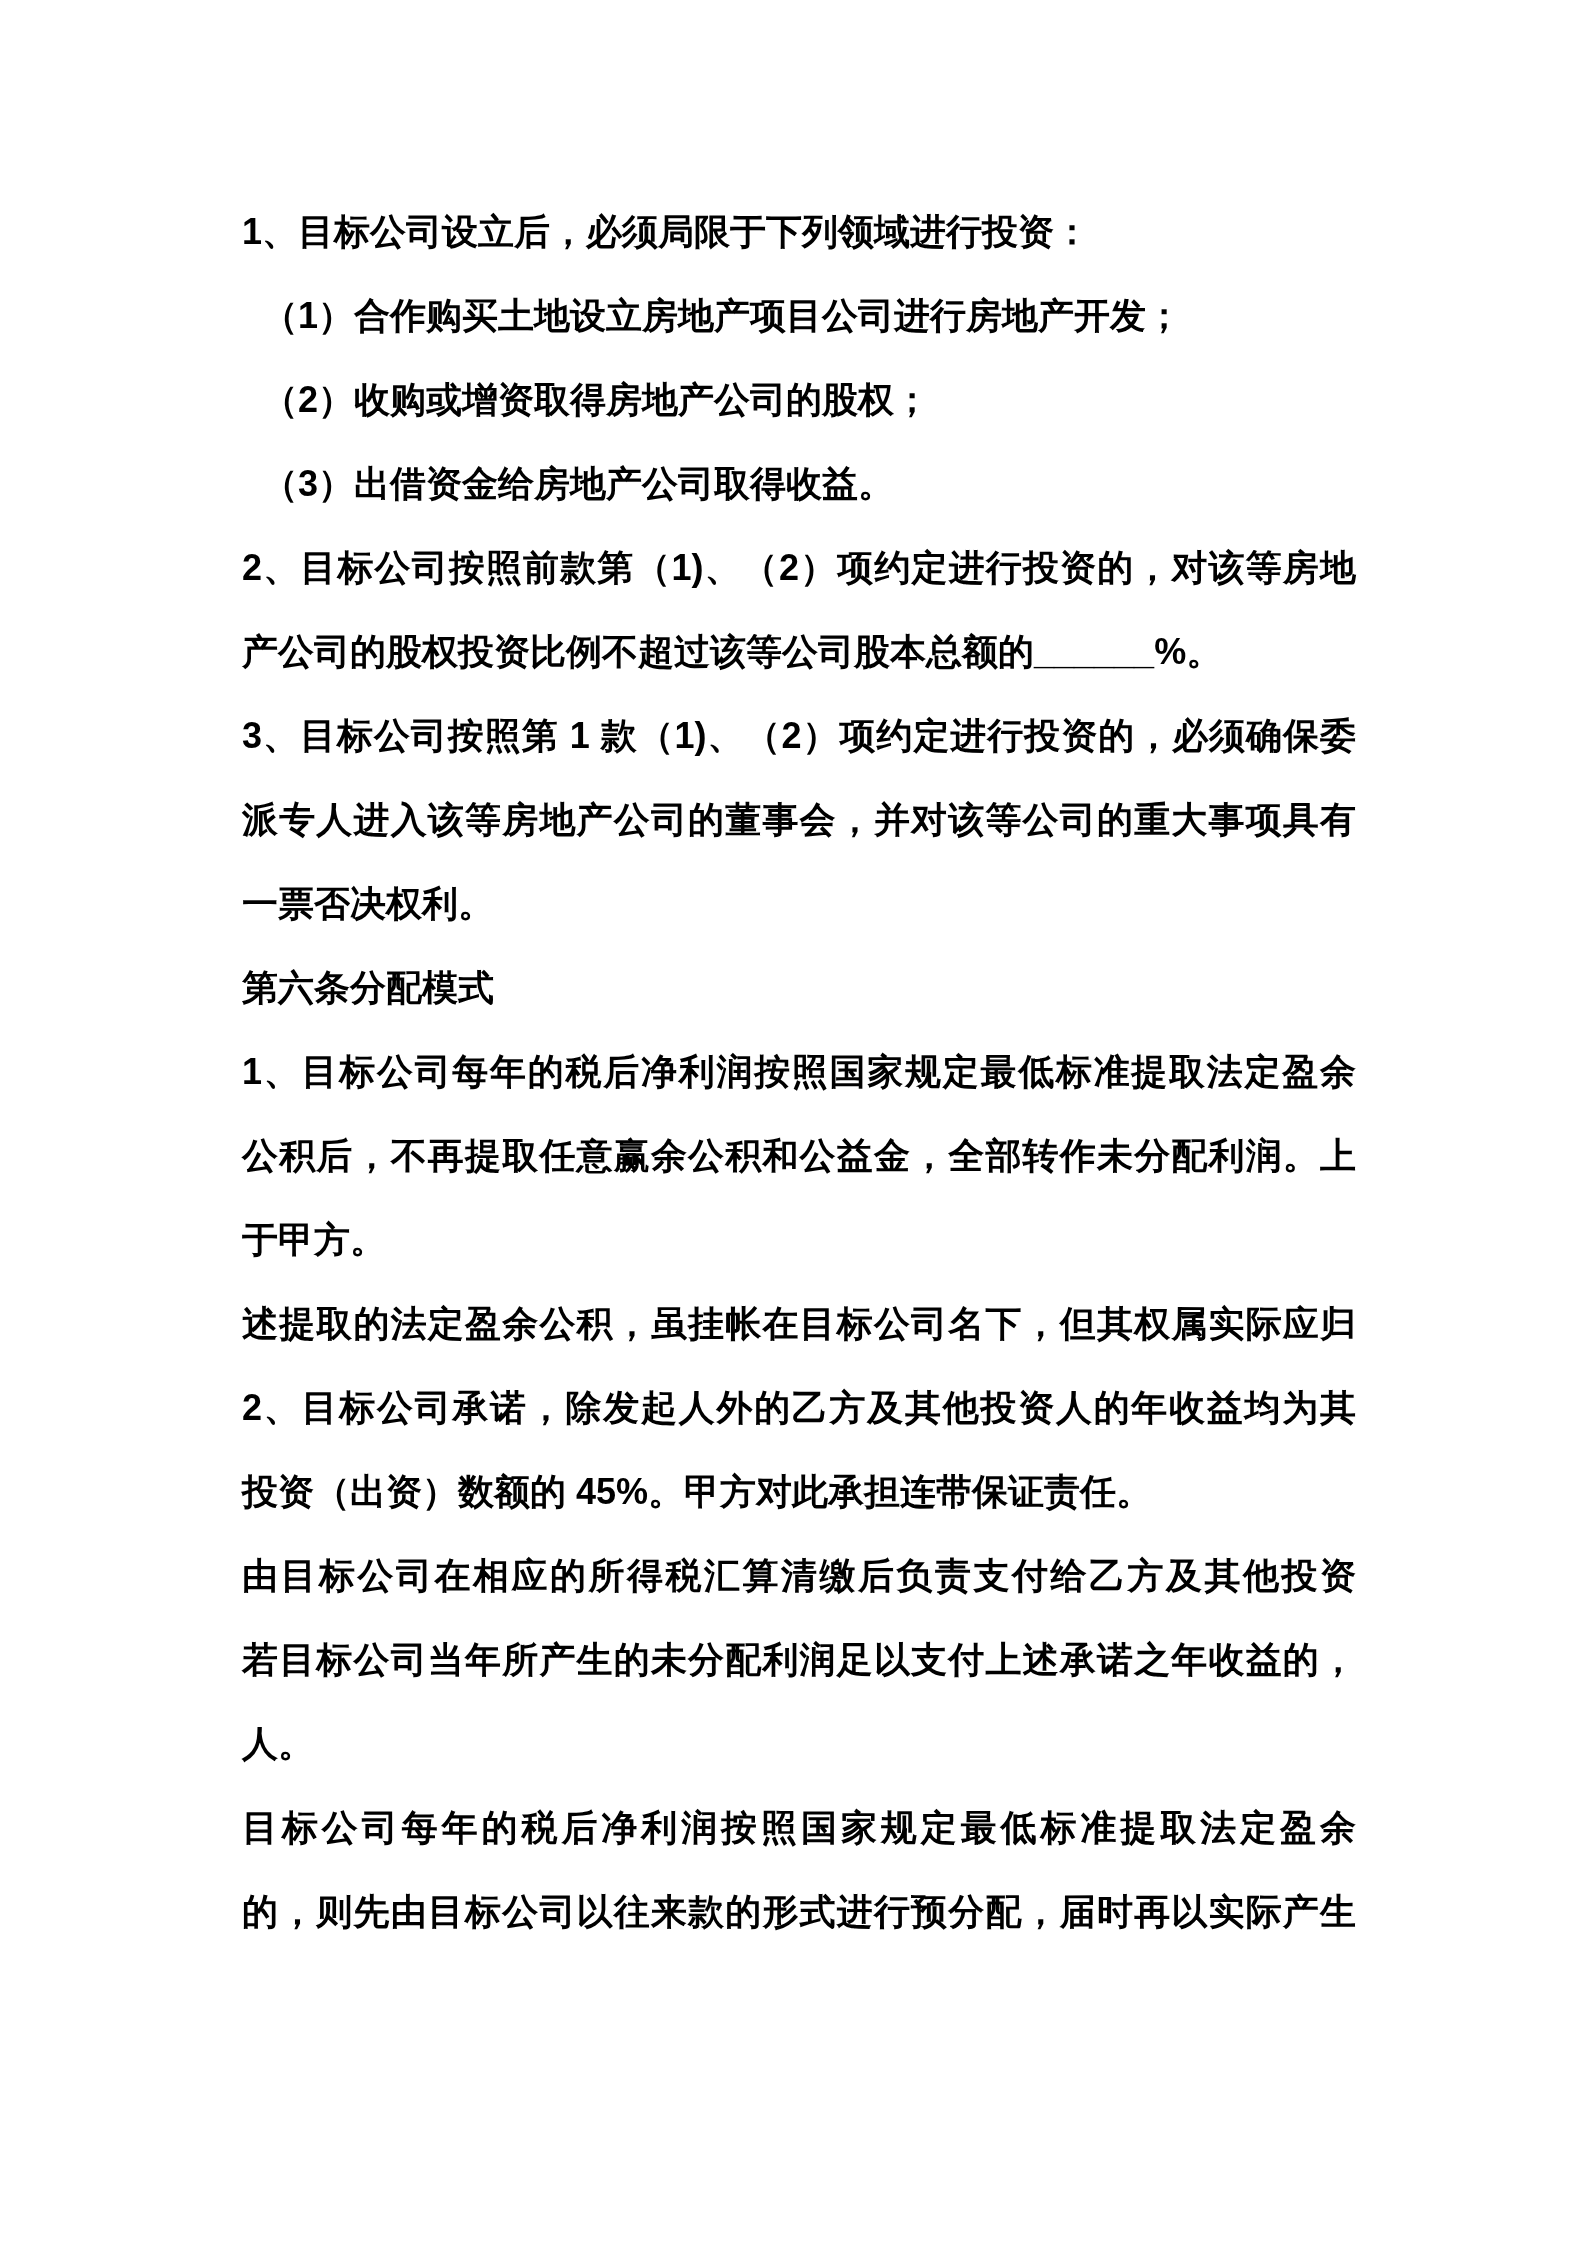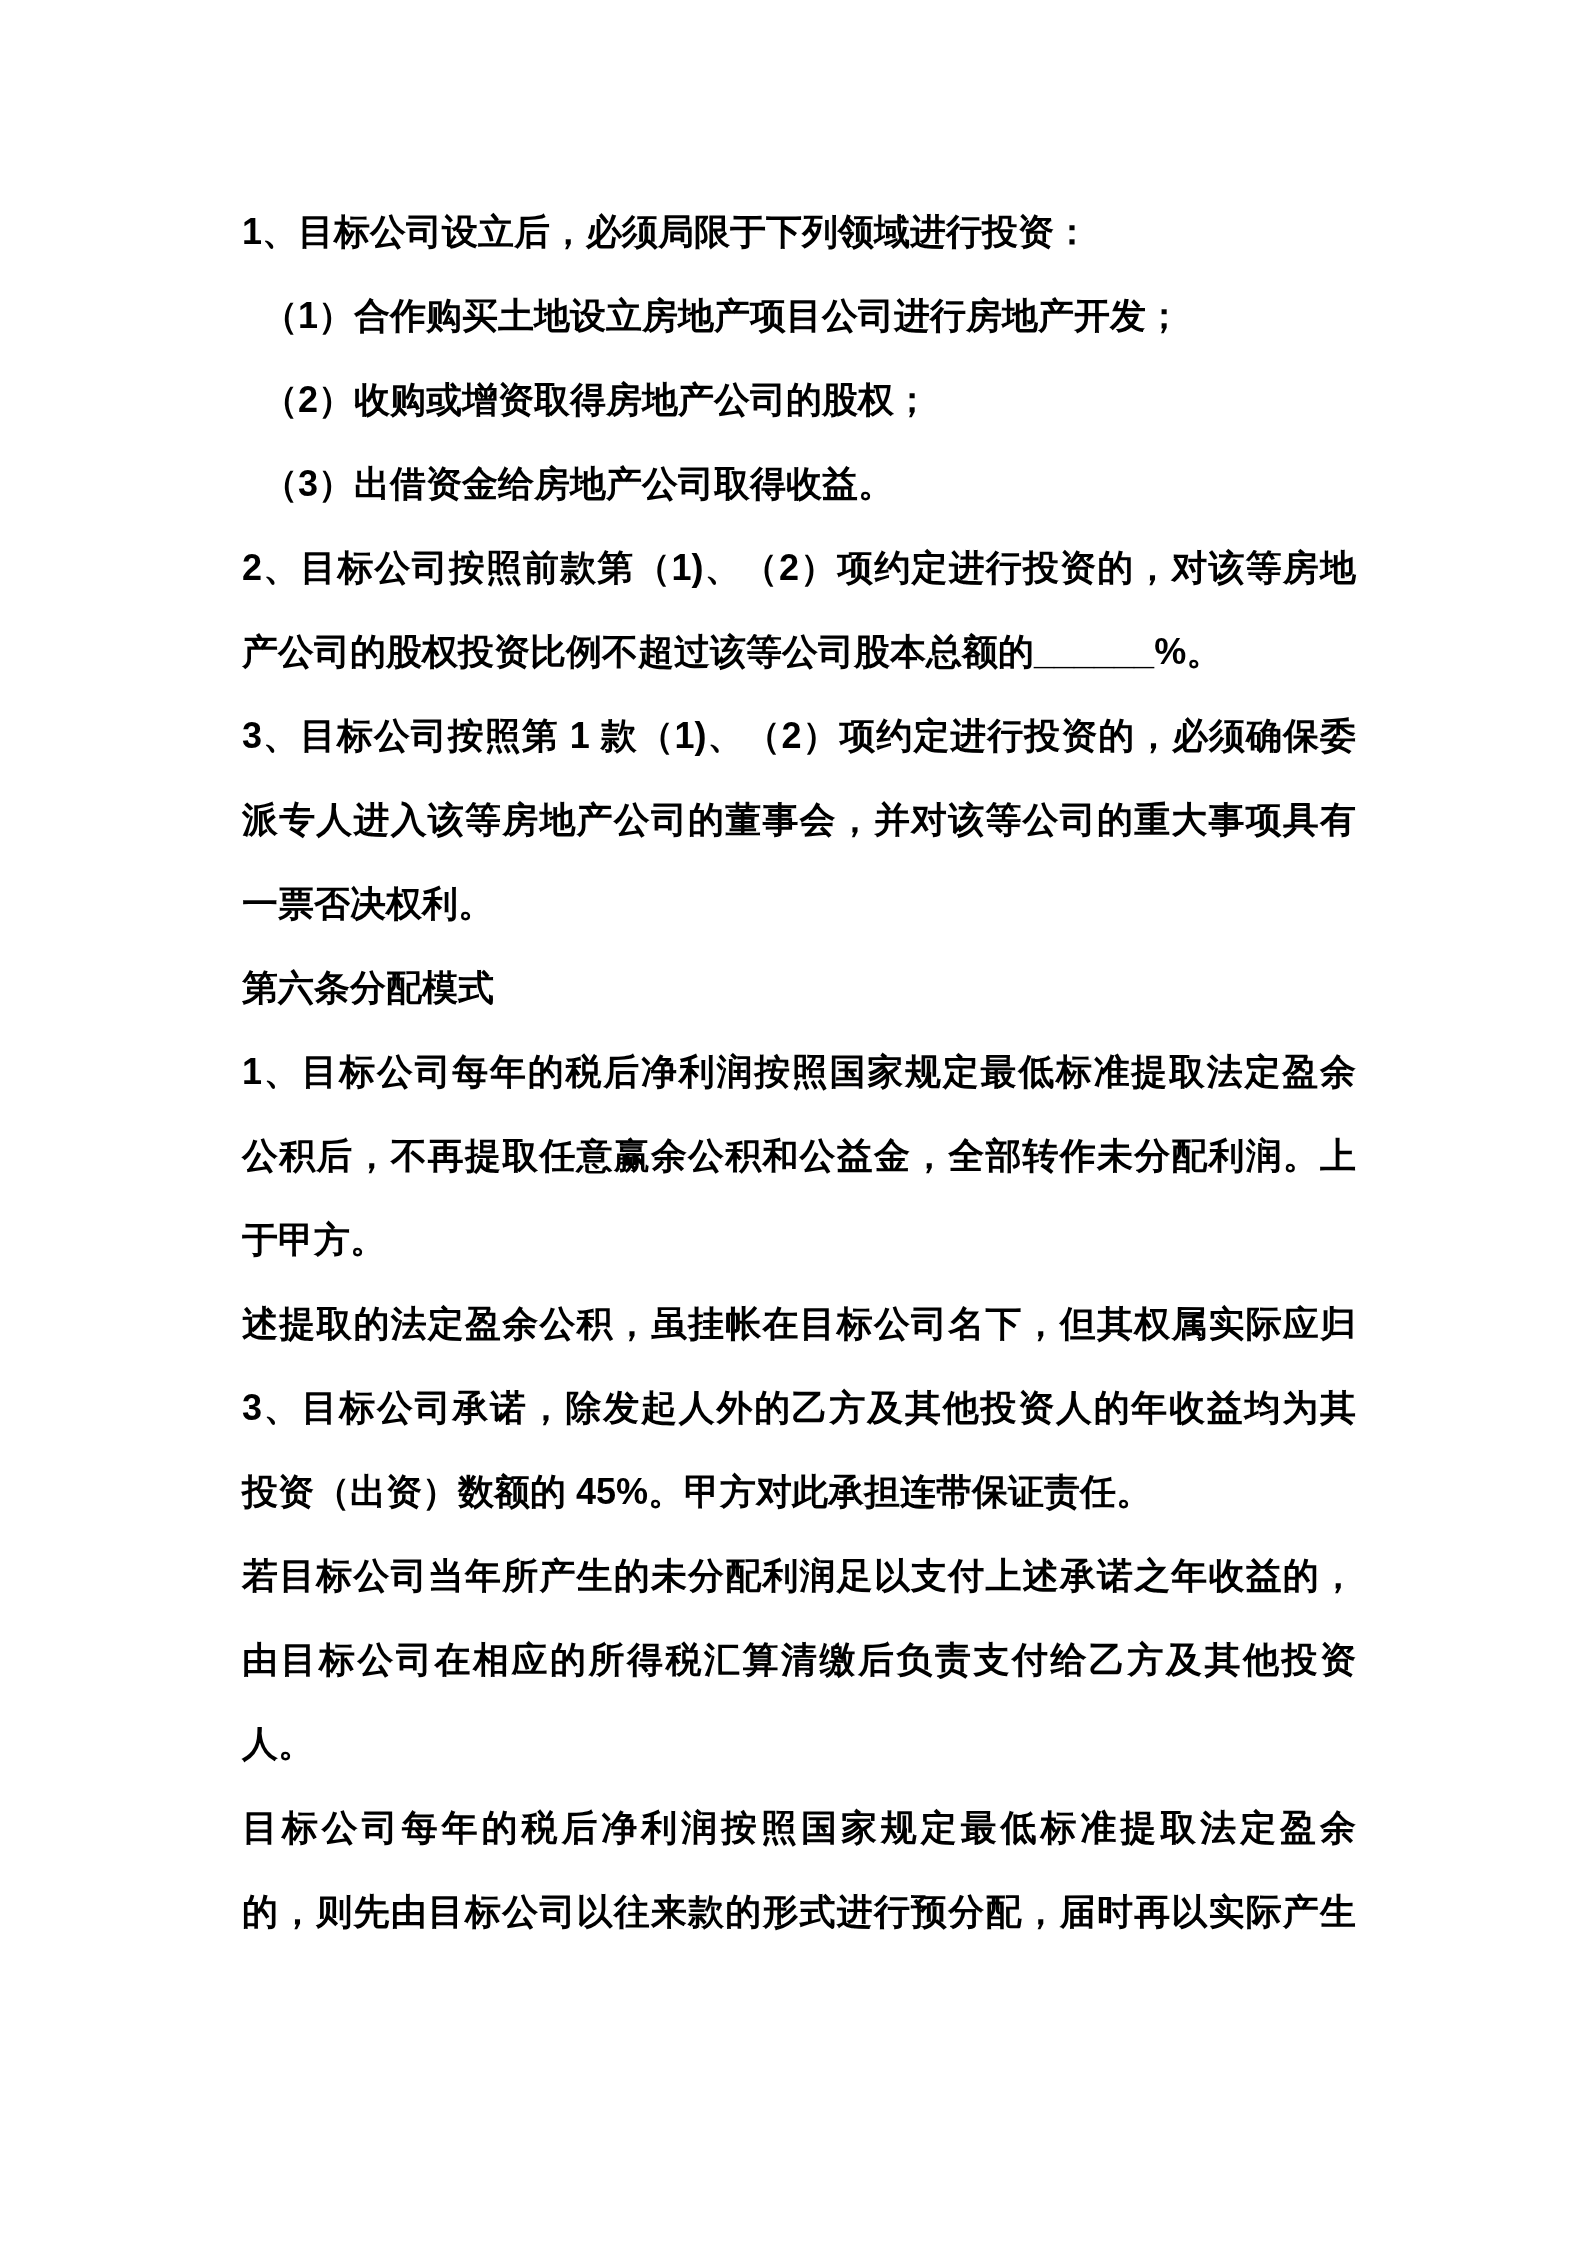--- a/index.html
+++ b/index.html
@@ -51,21 +51,21 @@
     <div class="line stretch">2、目标公司按照前款第（1)、（2）项约定进行投资的，对该等房地</div>
     <div class="line">产公司的股权投资比例不超过该等公司股本总额的______%。</div>
     <div class="line stretch">3、目标公司按照第 1 款（1)、（2）项约定进行投资的，必须确保委</div>
     <div class="line stretch">派专人进入该等房地产公司的董事会，并对该等公司的重大事项具有</div>
     <div class="line">一票否决权利。</div>
     <div class="line">第六条分配模式</div>
     <div class="line stretch">1、目标公司每年的税后净利润按照国家规定最低标准提取法定盈余</div>
     <div class="line stretch">公积后，不再提取任意赢余公积和公益金，全部转作未分配利润。上</div>
     <div class="line">于甲方。</div>
     <div class="line stretch">述提取的法定盈余公积，虽挂帐在目标公司名下，但其权属实际应归</div>
-    <div class="line stretch">3、目标公司承诺，除发起人外的乙方及其他投资人的年收益均为其</div>
+    <div class="line stretch">2、目标公司承诺，除发起人外的乙方及其他投资人的年收益均为其</div>
     <div class="line">投资（出资）数额的 45%。甲方对此承担连带保证责任。</div>
+    <div class="line stretch">由目标公司在相应的所得税汇算清缴后负责支付给乙方及其他投资</div>
     <div class="line stretch">若目标公司当年所产生的未分配利润足以支付上述承诺之年收益的，</div>
-    <div class="line stretch">由目标公司在相应的所得税汇算清缴后负责支付给乙方及其他投资</div>
     <div class="line">人。</div>
     <div class="line stretch">目标公司每年的税后净利润按照国家规定最低标准提取法定盈余</div>
     <div class="line stretch">的，则先由目标公司以往来款的形式进行预分配，届时再以实际产生</div>
   </div>
 </div>
 
 </body></html>

